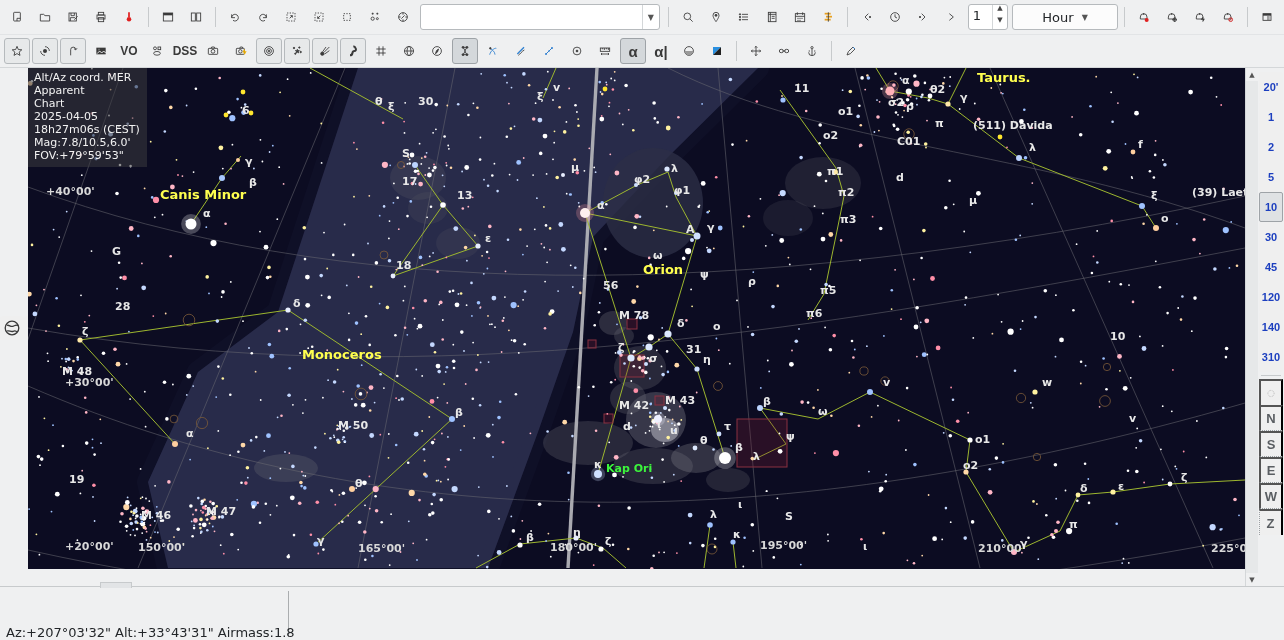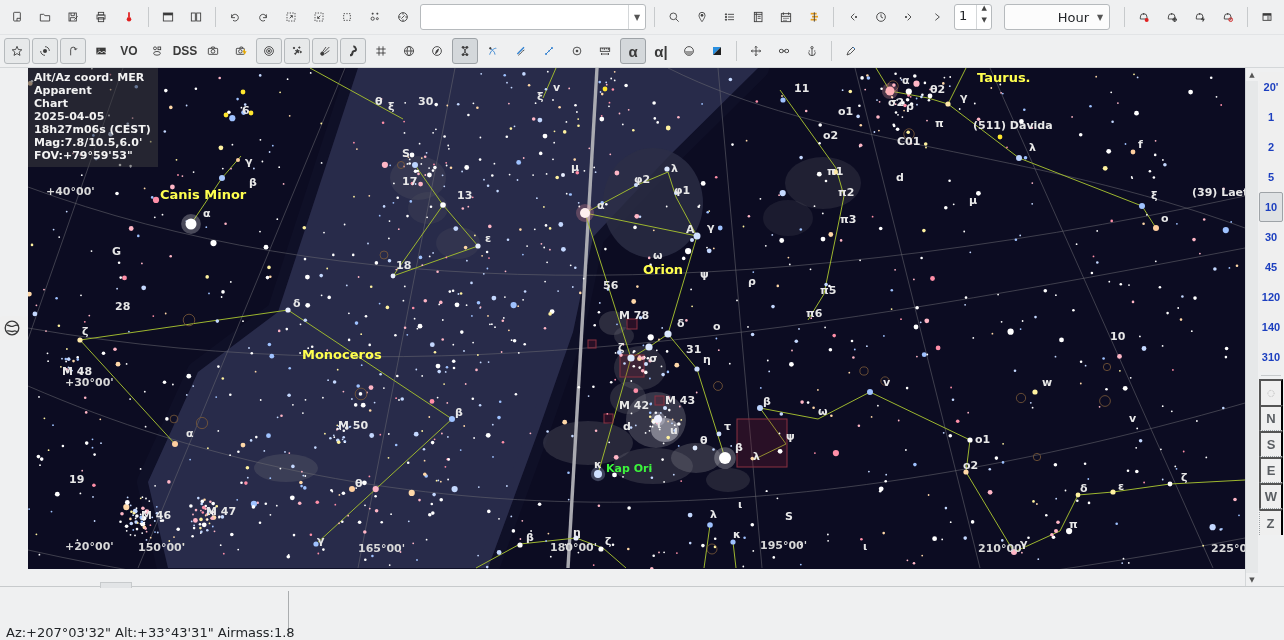--- a/index.html
+++ b/index.html
@@ -19,30 +19,30 @@
   .tsep{width:1px;height:20px;background:#c7cacc;margin:0 5px;}
   .ttxt{font-size:12px;font-weight:bold;color:#3a3a3a;}
   .ttxt.big{font-size:15px;}
   .tinput{width:248px;height:24px;border:1px solid #b6babd;border-radius:3px;background:#ffffff;display:flex;align-items:center;margin:0 3px;}
   .tinput input{flex:1;border:none;outline:none;height:20px;font-size:13px;padding:0 4px;background:transparent;font-family:"DejaVu Sans",sans-serif;}
   .tinput .arrow{width:16px;height:100%;display:flex;align-items:center;justify-content:center;border-left:1px solid #d4d7d9;font-size:8px;color:#555;}
   .tspin{width:40px;height:24px;border:1px solid #b6babd;border-radius:3px;background:#fff;display:flex;margin:0 3px;}
   .tspin .val{flex:1;font-size:13px;padding:3px 4px;}
   .tspin .steps{width:14px;display:flex;flex-direction:column;border-left:1px solid #d4d7d9;}
   .tspin .steps div{flex:1;font-size:7px;line-height:6px;text-align:center;color:#444;}
-  .tcombo{min-width:92px;height:24px;border:1px solid #b6babd;border-radius:3px;background:#fcfcfc;display:flex;align-items:center;justify-content:flex-end;padding:0 6px;font-size:13px;margin:0 9px;}
+  .tcombo{min-width:92px;height:24px;border:1px solid #b6babd;border-radius:3px;background:#fcfcfc;display:flex;align-items:center;justify-content:center;padding:0 6px;font-size:13px;margin:0 1px;}
   .tcombo .arrow{font-size:8px;color:#555;margin-left:8px;}
   
   #main{flex:1;display:flex;height:501px;}
   #leftbar{width:28px;background:#eff0f1;display:flex;flex-direction:row;align-items:center;padding-top:2px;}
   .lbtn{width:24px;height:24px;margin:2px 0;display:flex;align-items:center;justify-content:center;border:1px solid transparent;border-radius:3px;font-size:10px;font-weight:bold;color:#3a3a3a;box-sizing:border-box;flex-direction:column;line-height:9px;}
   .lbtn.pressed{border:1px solid #9ea3a7;background:#bef264;}
   .lbtn .mini{font-size:6px;letter-spacing:1px;color:#555;}
   #mapwrap{position:relative;width:1217px;height:501px;background:#0c0c22;}
-  #infobox{position:absolute;left:0;top:0;background:rgba(58,58,62,0.55);color:#f2f2f2;font-size:11px;font-weight:bold;line-height:13px;padding:3px 7px 5px 6px;z-index:5;white-space:pre;}
+  #infobox{position:absolute;left:0;top:0;background:rgba(58,58,62,0.55);color:#f2f2f2;font-size:11px;font-weight:normal;line-height:13px;padding:3px 7px 5px 6px;z-index:5;white-space:pre;}
   
   #vscroll{width:13px;background:#eff0f1;border-left:1px solid #d4d7d9;display:flex;flex-direction:column;box-sizing:border-box;}
   #vscroll .sarrow{height:13px;display:flex;align-items:center;justify-content:center;font-size:7px;color:#555;}
   #vscroll .trough{flex:1;background:#e6e8e9;}
   
   #fovbar{width:26px;background:#eff0f1;display:flex;flex-direction:column;align-items:center;padding-top:4px;}
   .fbtn{width:24px;height:30px;display:flex;align-items:center;justify-content:center;font-size:11px;font-weight:bold;color:#1c3fbf;border:1px solid transparent;border-radius:2px;box-sizing:border-box;}
   .fbtn.pressed{border:1px solid #9ea3a7;background:#dfe2e4;}
   .fsep{width:20px;height:1px;background:#c7cacc;margin:3px 0;}
   .cbtn{width:24px;height:26px;display:flex;align-items:center;justify-content:center;font-size:13px;font-weight:bold;color:#5a5e62;border-bottom:1px dotted #9aa0a4;box-sizing:border-box;}

